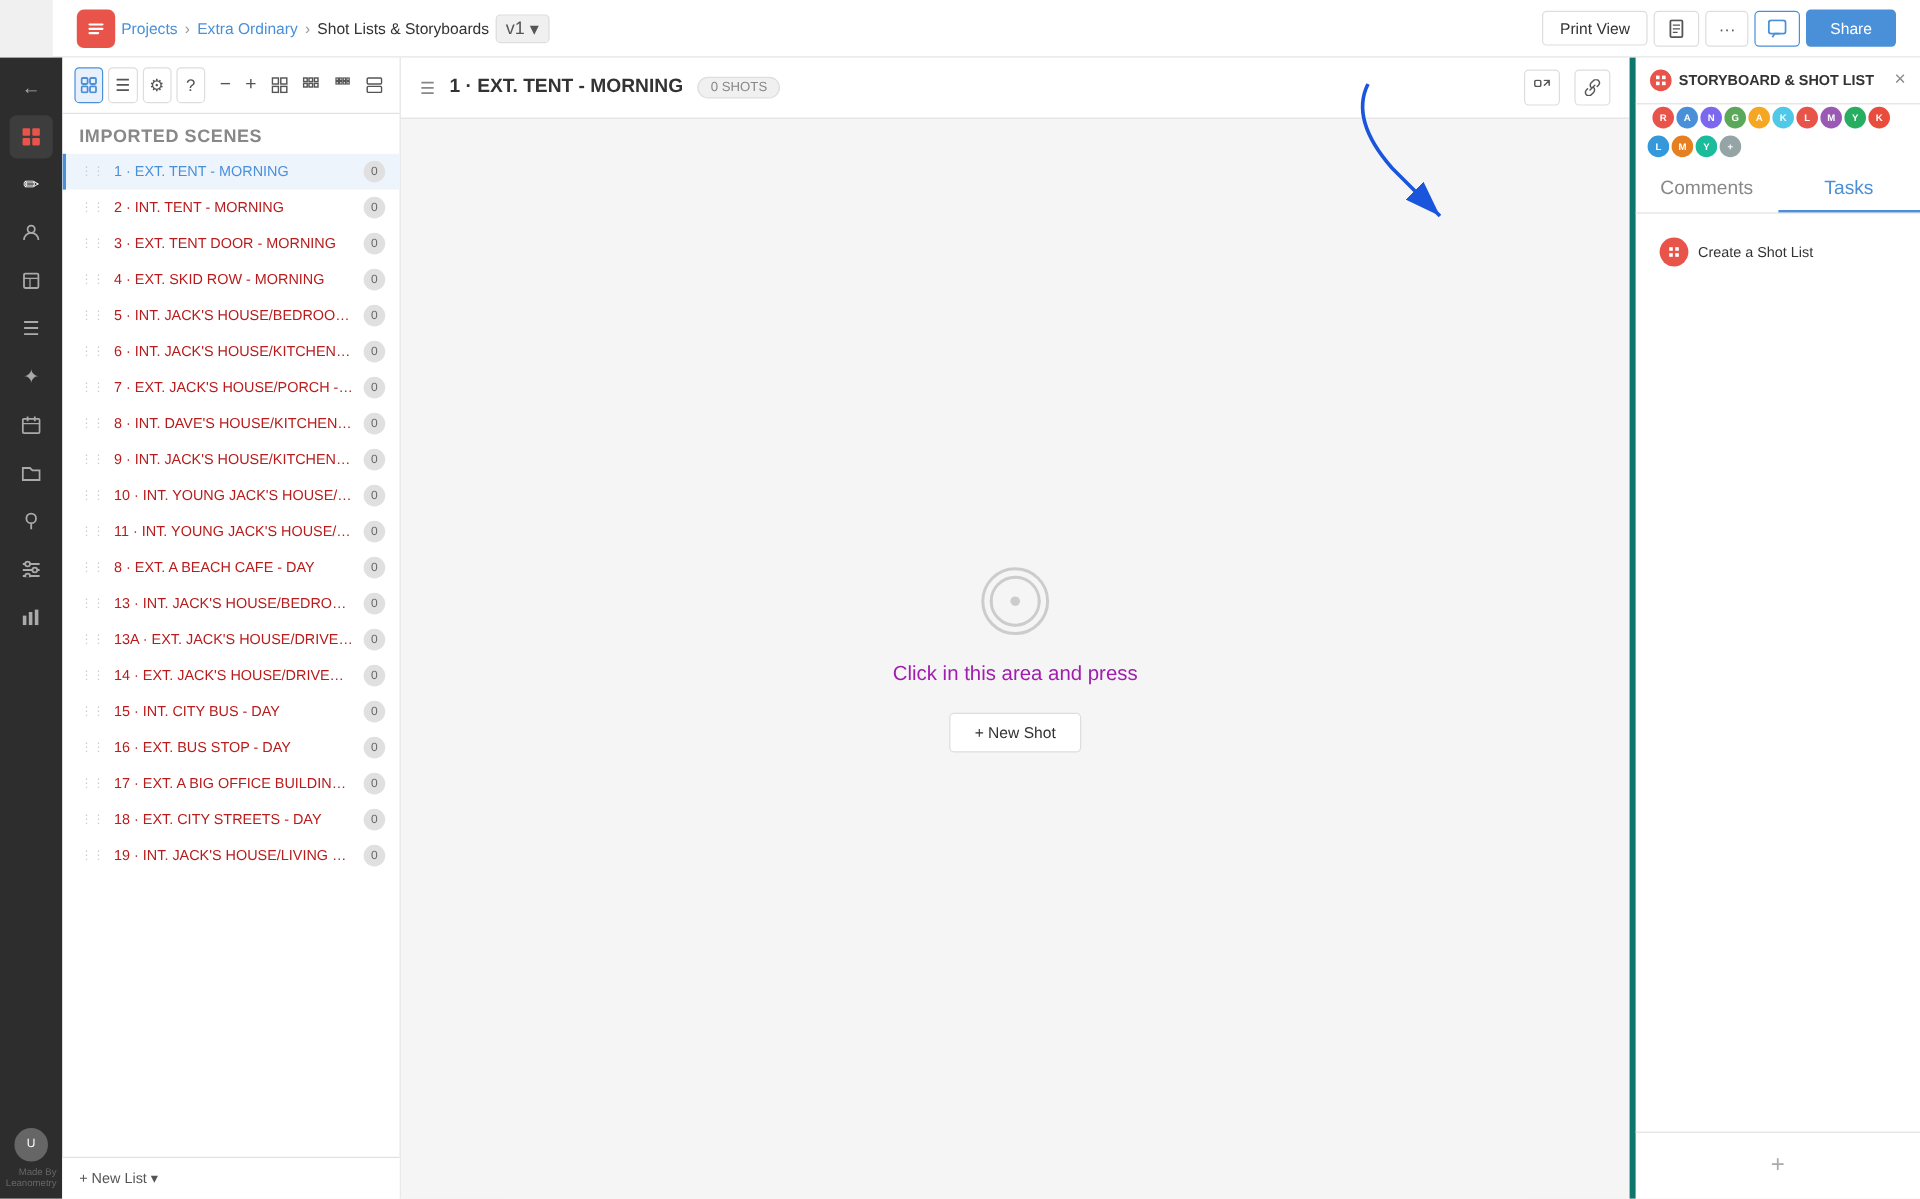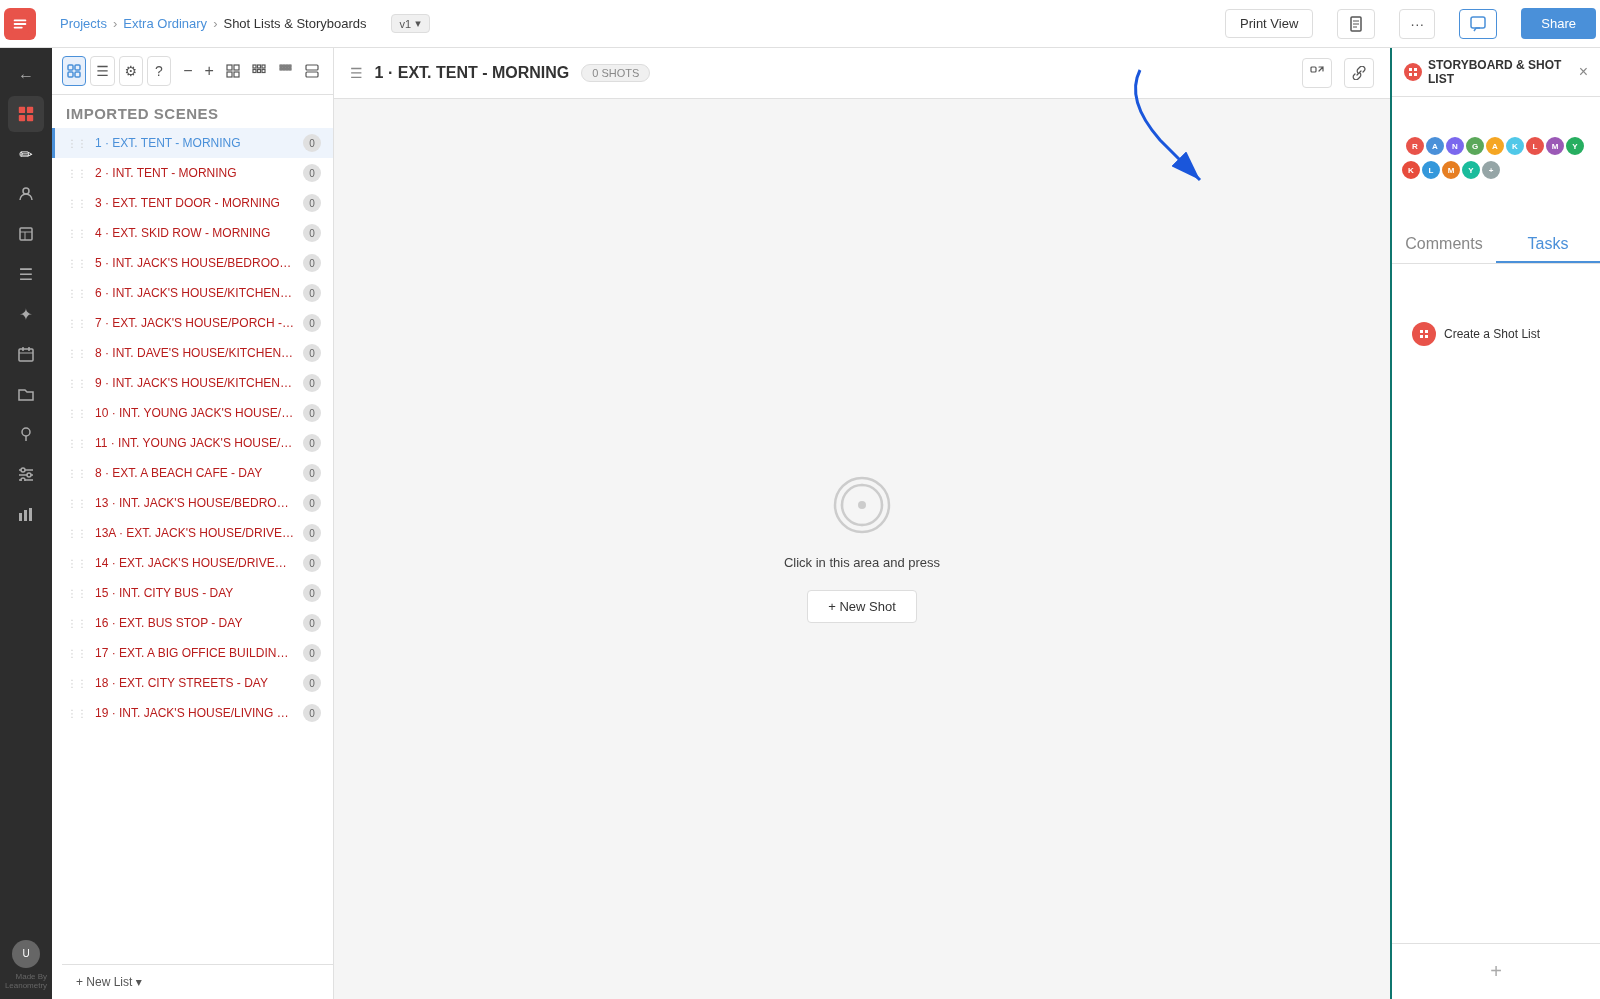--- a/index.html
+++ b/index.html
@@ -2,33 +2,33 @@
 <html><head>
   <meta charset="utf-8">
   <style>
     * { box-sizing: border-box; margin: 0; padding: 0; }
     body { font-family: -apple-system, BlinkMacSystemFont, 'Segoe UI', sans-serif; font-size: 12px; background: #f0f0f0; overflow: hidden; width: 1600px; height: 999px; }
 
     
     .top-nav {
       display: flex; align-items: center; height: 48px;
       background: #fff; border-bottom: 1px solid #e0e0e0;
-      padding: 0 4px; gap: 24px;
+      padding: 0 20px; gap: 5px; margin-left: 44px;
     }
     .app-logo {
       width: 32px; height: 32px; background: #e8534a; border-radius: 6px;
       display: flex; align-items: center; justify-content: center; color: white; font-size: 16px; flex-shrink: 0;
     }
     .breadcrumb { display: flex; align-items: center; gap: 6px; font-size: 13px; }
     .breadcrumb-link { color: #4a90d9; cursor: pointer; }
     .breadcrumb-sep { color: #999; }
     .breadcrumb-current { color: #333; font-weight: 500; }
     .version-badge {
       background: #f0f0f0; border: 1px solid #ddd; border-radius: 4px;
-      padding: 2px 8px; font-size: 11px; color: #555; cursor: pointer;
+      padding: 2px 8px; font-size: 15px; color: #555; cursor: pointer;
       display: flex; align-items: center; gap: 4px; text-align: center;
     }
     .nav-spacer { flex: 1; }
     .nav-btn {
       border: 1px solid #ddd; background: #fff; border-radius: 4px;
       padding: 6px 14px; font-size: 13px; cursor: pointer; color: #333; text-align: center;
     }
     .nav-icon-btn {
       border: 1px solid #ddd; background: #fff; border-radius: 4px;
       padding: 6px 10px; font-size: 14px; cursor: pointer; color: #555;
@@ -95,21 +95,20 @@
     .scene-item.active .scene-label { color: #4a90d9; font-weight: 500; }
     .scene-count {
       width: 18px; height: 18px; background: #e0e0e0; border-radius: 10px;
       display: flex; align-items: center; justify-content: center;
       font-size: 10px; color: #666; flex-shrink: 0;
     }
     .new-list-btn {
       padding: 10px 14px; border-top: 1px solid #e0e0e0;
       font-size: 12px; color: #555; cursor: pointer; display: flex; align-items: center; gap: 6px;
       background: #fff;
-      margin-left: 10px;
     }
 
     
     .main-content {
       flex: 1; display: flex; flex-direction: column; background: #f5f5f5; overflow: hidden;
     }
     .scene-header {
       display: flex; align-items: center; padding: 10px 16px;
       background: #fff; border-bottom: 1px solid #e0e0e0; gap: 12px;
     }
@@ -123,31 +122,31 @@
     .scene-action-btn {
       width: 30px; height: 30px; border: 1px solid #ddd; background: #fff;
       border-radius: 4px; display: flex; align-items: center; justify-content: center;
       cursor: pointer; color: #555; font-size: 14px;
     }
 
     .content-area {
       flex: 1; display: flex; flex-direction: column; align-items: center;
       justify-content: center; gap: 16px;
     }
-    .empty-text { font-size: 13px; color: #404040; text-align: center; line-height: 1.8; }
+    .empty-text { font-size: 17px; color: #a21caf; text-align: center; line-height: 1.8; }
     .new-shot-btn {
       background: #fff; border: 1px solid #ddd; border-radius: 4px;
       padding: 8px 20px; font-size: 13px; cursor: pointer; color: #333;
       display: flex; align-items: center; gap: 6px;
     }
 
     
     .right-panel {
-      width: 210px; background: #fff; border-left: 2px solid #0f766e;
-      display: flex; flex-direction: column; flex-shrink: 0; gap: 38px;
+      width: 242px; background: #fff; border-left: 5px solid #0f766e;
+      display: flex; flex-direction: column; flex-shrink: 0;
     }
     .right-panel-header {
       display: flex; align-items: center; padding: 10px 12px;
       border-bottom: 1px solid #e0e0e0; gap: 6px;
     }
     .panel-title { font-size: 12px; font-weight: 600; color: #333; flex: 1; }
     .panel-close-btn { background: none; border: none; cursor: pointer; color: #888; font-size: 16px; }
     .avatars-row { display: flex; align-items: center; gap: 2px; padding: 0 12px 8px; flex-wrap: wrap; }
     .avatar-circle {
       width: 22px; height: 22px; border-radius: 50%; border: 2px solid #fff;

